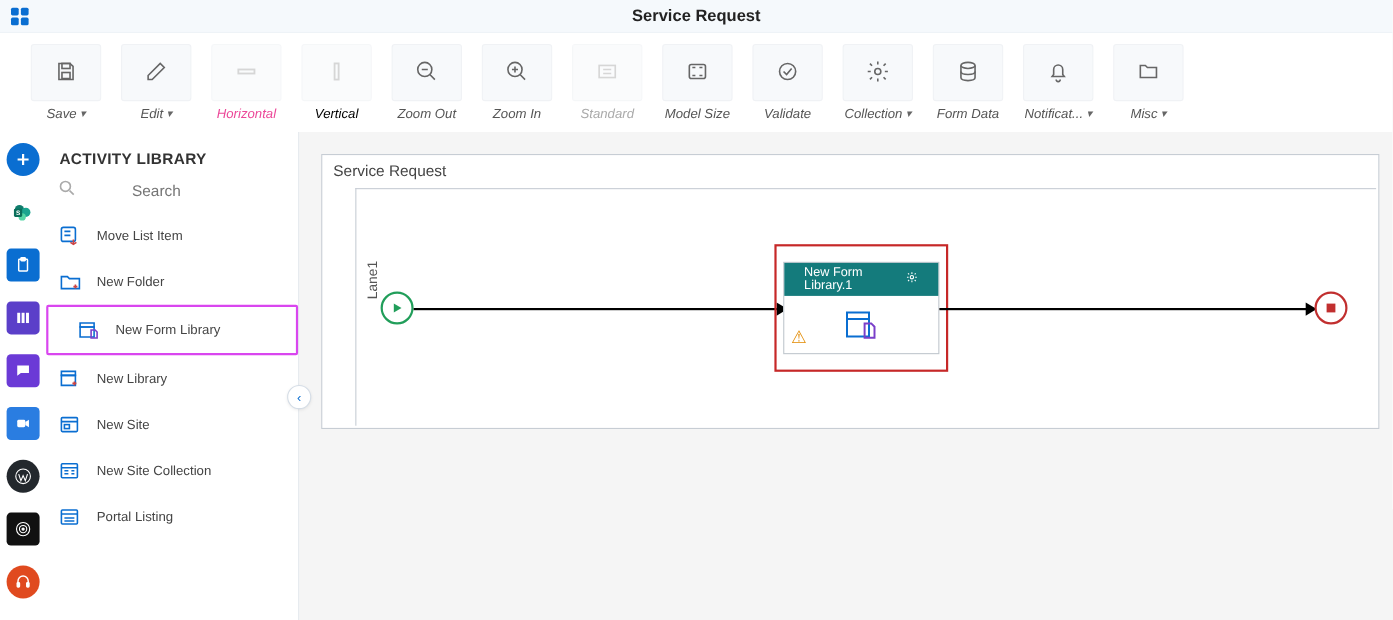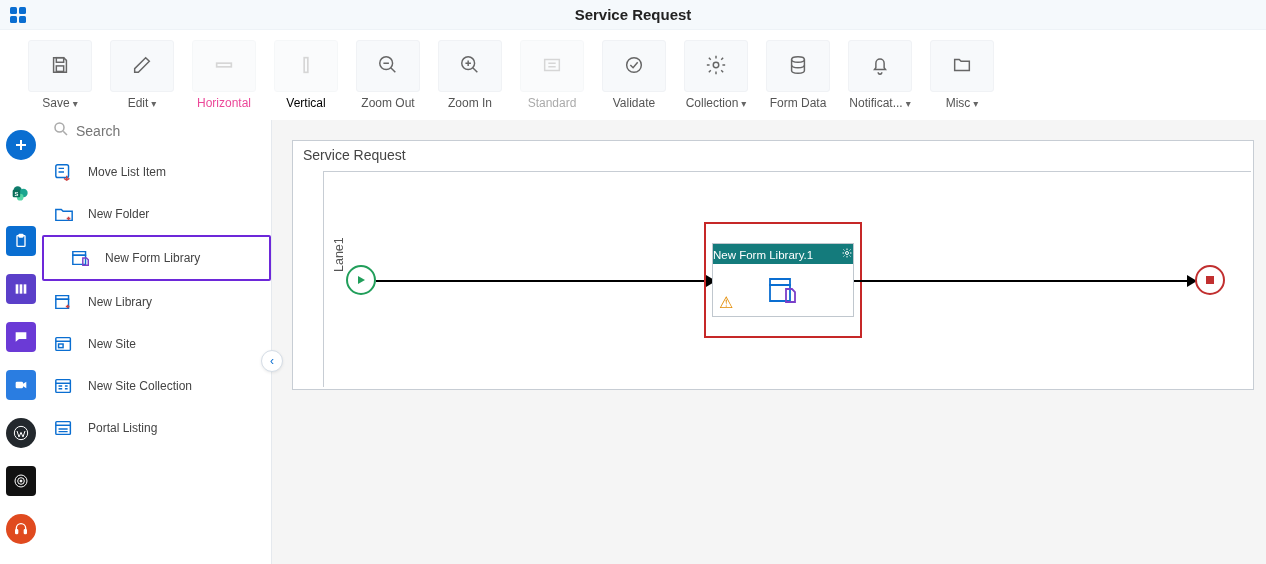--- a/index.html
+++ b/index.html
@@ -40,21 +40,21 @@
   width: 64px;
   height: 52px;
   display:flex;
   flex-direction:column;
   align-items:center;
   justify-content:center;
   color:#666;
   cursor:pointer;
 }
 .tb-group { display:flex; flex-direction:column; align-items:center; gap:4px; }
-.tb-label { font-size: 12px; color:#555; white-space:nowrap; display:flex; align-items:center; gap:3px;}
+.tb-label { font-size: 12px; color:#555; white-space:nowrap; display:flex; align-items:center; gap:3px;font-style:italic;}
 .tb-btn.disabled { opacity:.6; cursor:default; }
 
 
 .main { display:flex; height: calc(100% - 120px); }
 .rail {
   width: 42px;
   background: #fff;
   display:flex;
   flex-direction:column;
   align-items:center;
@@ -68,30 +68,30 @@
 .rail-item.plus { background:#0a6ed1; color:#fff; border-radius:50%; }
 
 
 .panel {
   width: 230px;
   border-right:1px solid #e5e9ee;
   position:relative;
 }
 .panel-title { font-weight:700; font-size:14px; padding:16px 12px 10px; color:#333; letter-spacing:.3px;}
 .search-wrap { padding:0 10px 8px; display:flex; align-items:center; gap:6px; color:#888;}
-.search-input { border:none; outline:none; font-size:14px; width:100%; color:#555; }
+.search-input { border:none; outline:none; font-size:14px; width:100%; color:#555;margin-left:44px; }
 .lib-list { padding-top:2px; }
 .lib-item {
   display:flex; align-items:center; gap:12px;
   padding:10px 10px;
   font-size:12px; color:#444;
   cursor:pointer;
 }
 .lib-item .icon { width:24px; height:22px; display:flex; align-items:center; justify-content:center; color:#0a6ed1;}
-.lib-item.highlighted { border:2px solid #6d28d9; border-radius:2px;padding-left:25px; }
+.lib-item.highlighted { border:2px solid #d946ef; border-radius:2px;padding-left:25px; }
 .collapse-toggle {
   position:absolute; right:-12px; top:230px; width:22px; height:22px; border-radius:50%;
   background:#fff; border:1px solid #d5dde6; display:flex; align-items:center; justify-content:center;
   color:#0a6ed1; font-size:12px; cursor:pointer; box-shadow:0 1px 3px rgba(0,0,0,.08);
 }
 
 
 .canvas-wrap { flex:1; background:#f5f5f5; padding:20px 12px 12px 20px; }
 .canvas {
   background:#fff; border:1px solid #c7cdd4; height:250px; position:relative;
@@ -117,21 +117,21 @@
   position:absolute; right:26px; top:50%; transform:translateY(-50%);
   width:30px; height:30px; border:2px solid #c12f2f; border-radius:50%;
   display:flex; align-items:center; justify-content:center; color:#c12f2f; background:#fff;
 }
 .node-end::after { content:""; width:8px; height:8px; background:#c12f2f; }
 .activity-box {
   position:absolute; left:388px; top:50%; transform:translateY(-50%);
   width:142px; border:1px solid #c0c7ce; background:#fff;
 }
 .activity-head {
-  background:#147b7c; color:#fff; font-size:11.5px; padding:3px 0; display:flex; justify-content:space-between; align-items:flex-end;
+  background:#147b7c; color:#fff; font-size:11.5px; padding:3px 18px; display:flex; justify-content:space-between; align-items:center;
 }
 .activity-body { height:52px; display:flex; align-items:center; justify-content:center; position:relative; }
 .warn-tri { position:absolute; left:6px; bottom:4px; color:#e28a00; font-size:16px; }
 .activity-body svg { color:#0a6ed1; }
 .highlight-red {
   position:absolute; left:380px; top:calc(50% - 58px); width:158px; height:116px; border:2px solid #c62828;
 }
 .line1 {
   position:absolute; top:50%; left:52px; width:338px; height:2px; background:#000;
 }
@@ -236,20 +236,31 @@
             <path d="M8 10h8M8 14h8"></path>
           </svg></span>
       </div>
     <div class="tb-label" style="color:#aaa">
         <span>Standard</span>
       </div>
   </div>
   <div class="tb-group">
     <div class="tb-btn">
         <span><svg width="22" height="22" viewBox="0 0 24 24" fill="none" stroke="#666" stroke-width="1.6">
+            <rect x="4" y="5" width="16" height="14" rx="2"></rect>
+            <path d="M7 8h3M14 8h3M7 16h3M14 16h3"></path>
+          </svg></span>
+      </div>
+    <div class="tb-label">
+        <span>Model Size</span>
+      </div>
+  </div>
+  <div class="tb-group">
+    <div class="tb-btn">
+        <span><svg width="22" height="22" viewBox="0 0 24 24" fill="none" stroke="#666" stroke-width="1.6">
             <circle cx="12" cy="12" r="8"></circle>
             <path d="M8 12l3 3 5-6"></path>
           </svg></span>
       </div>
     <div class="tb-label">
         <span>Validate</span>
       </div>
   </div>
   <div class="tb-group">
     <div class="tb-btn">
@@ -357,20 +368,21 @@
     <div class="rail-item" style="background:#e04a1f;border-radius:50%">
       <svg width="16" height="16" viewBox="0 0 24 24" fill="none" stroke="#fff" stroke-width="2">
           <path d="M5 13v-2a7 7 0 0 1 14 0v2"></path>
           <rect x="4" y="13" width="3" height="6" rx="1" fill="#fff"></rect>
           <rect x="17" y="13" width="3" height="6" rx="1" fill="#fff"></rect>
         </svg>
     </div>
   </div>
 
   <div class="panel">
+    <div class="panel-title">ACTIVITY LIBRARY</div>
     <div class="search-wrap">
       <span><svg width="18" height="18" viewBox="0 0 24 24" fill="none" stroke="#aaa" stroke-width="2">
             <circle cx="10" cy="10" r="6"></circle>
             <path d="M15 15l5 5"></path>
           </svg></span>
       <input class="search-input" placeholder="Search" style="">
     </div>
     <div class="lib-list">
       <div class="lib-item">
         <span class="icon">

